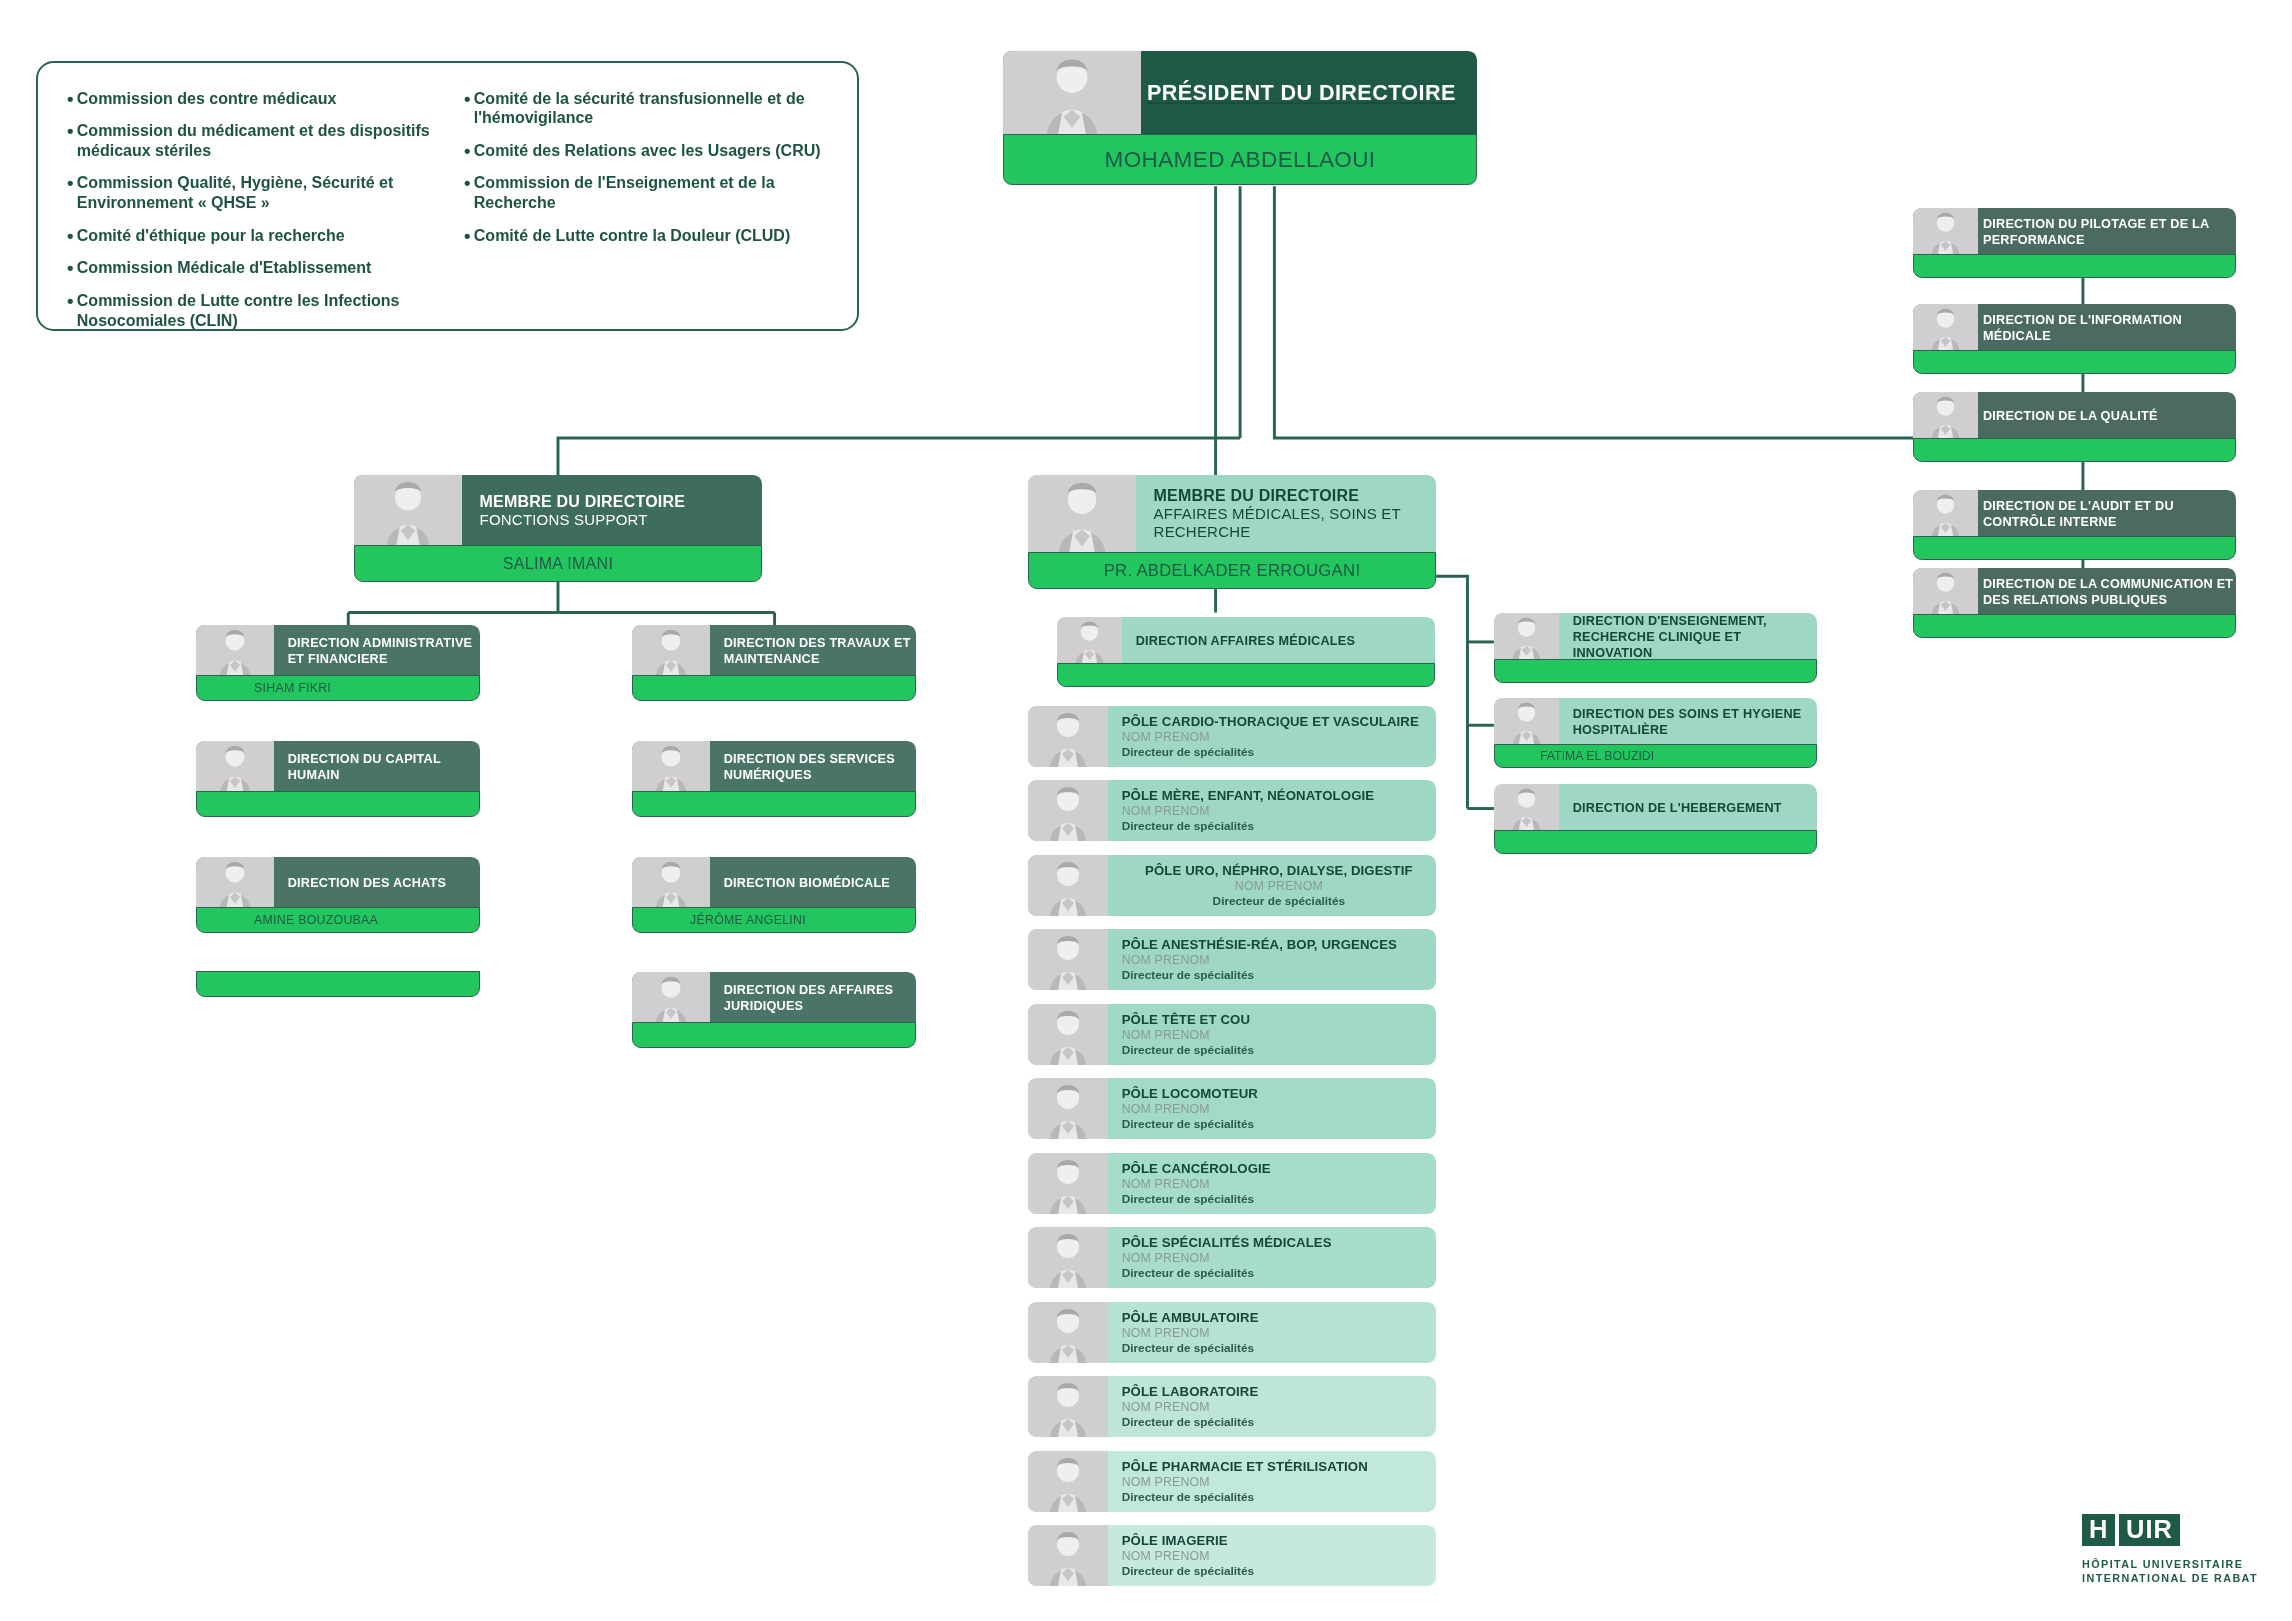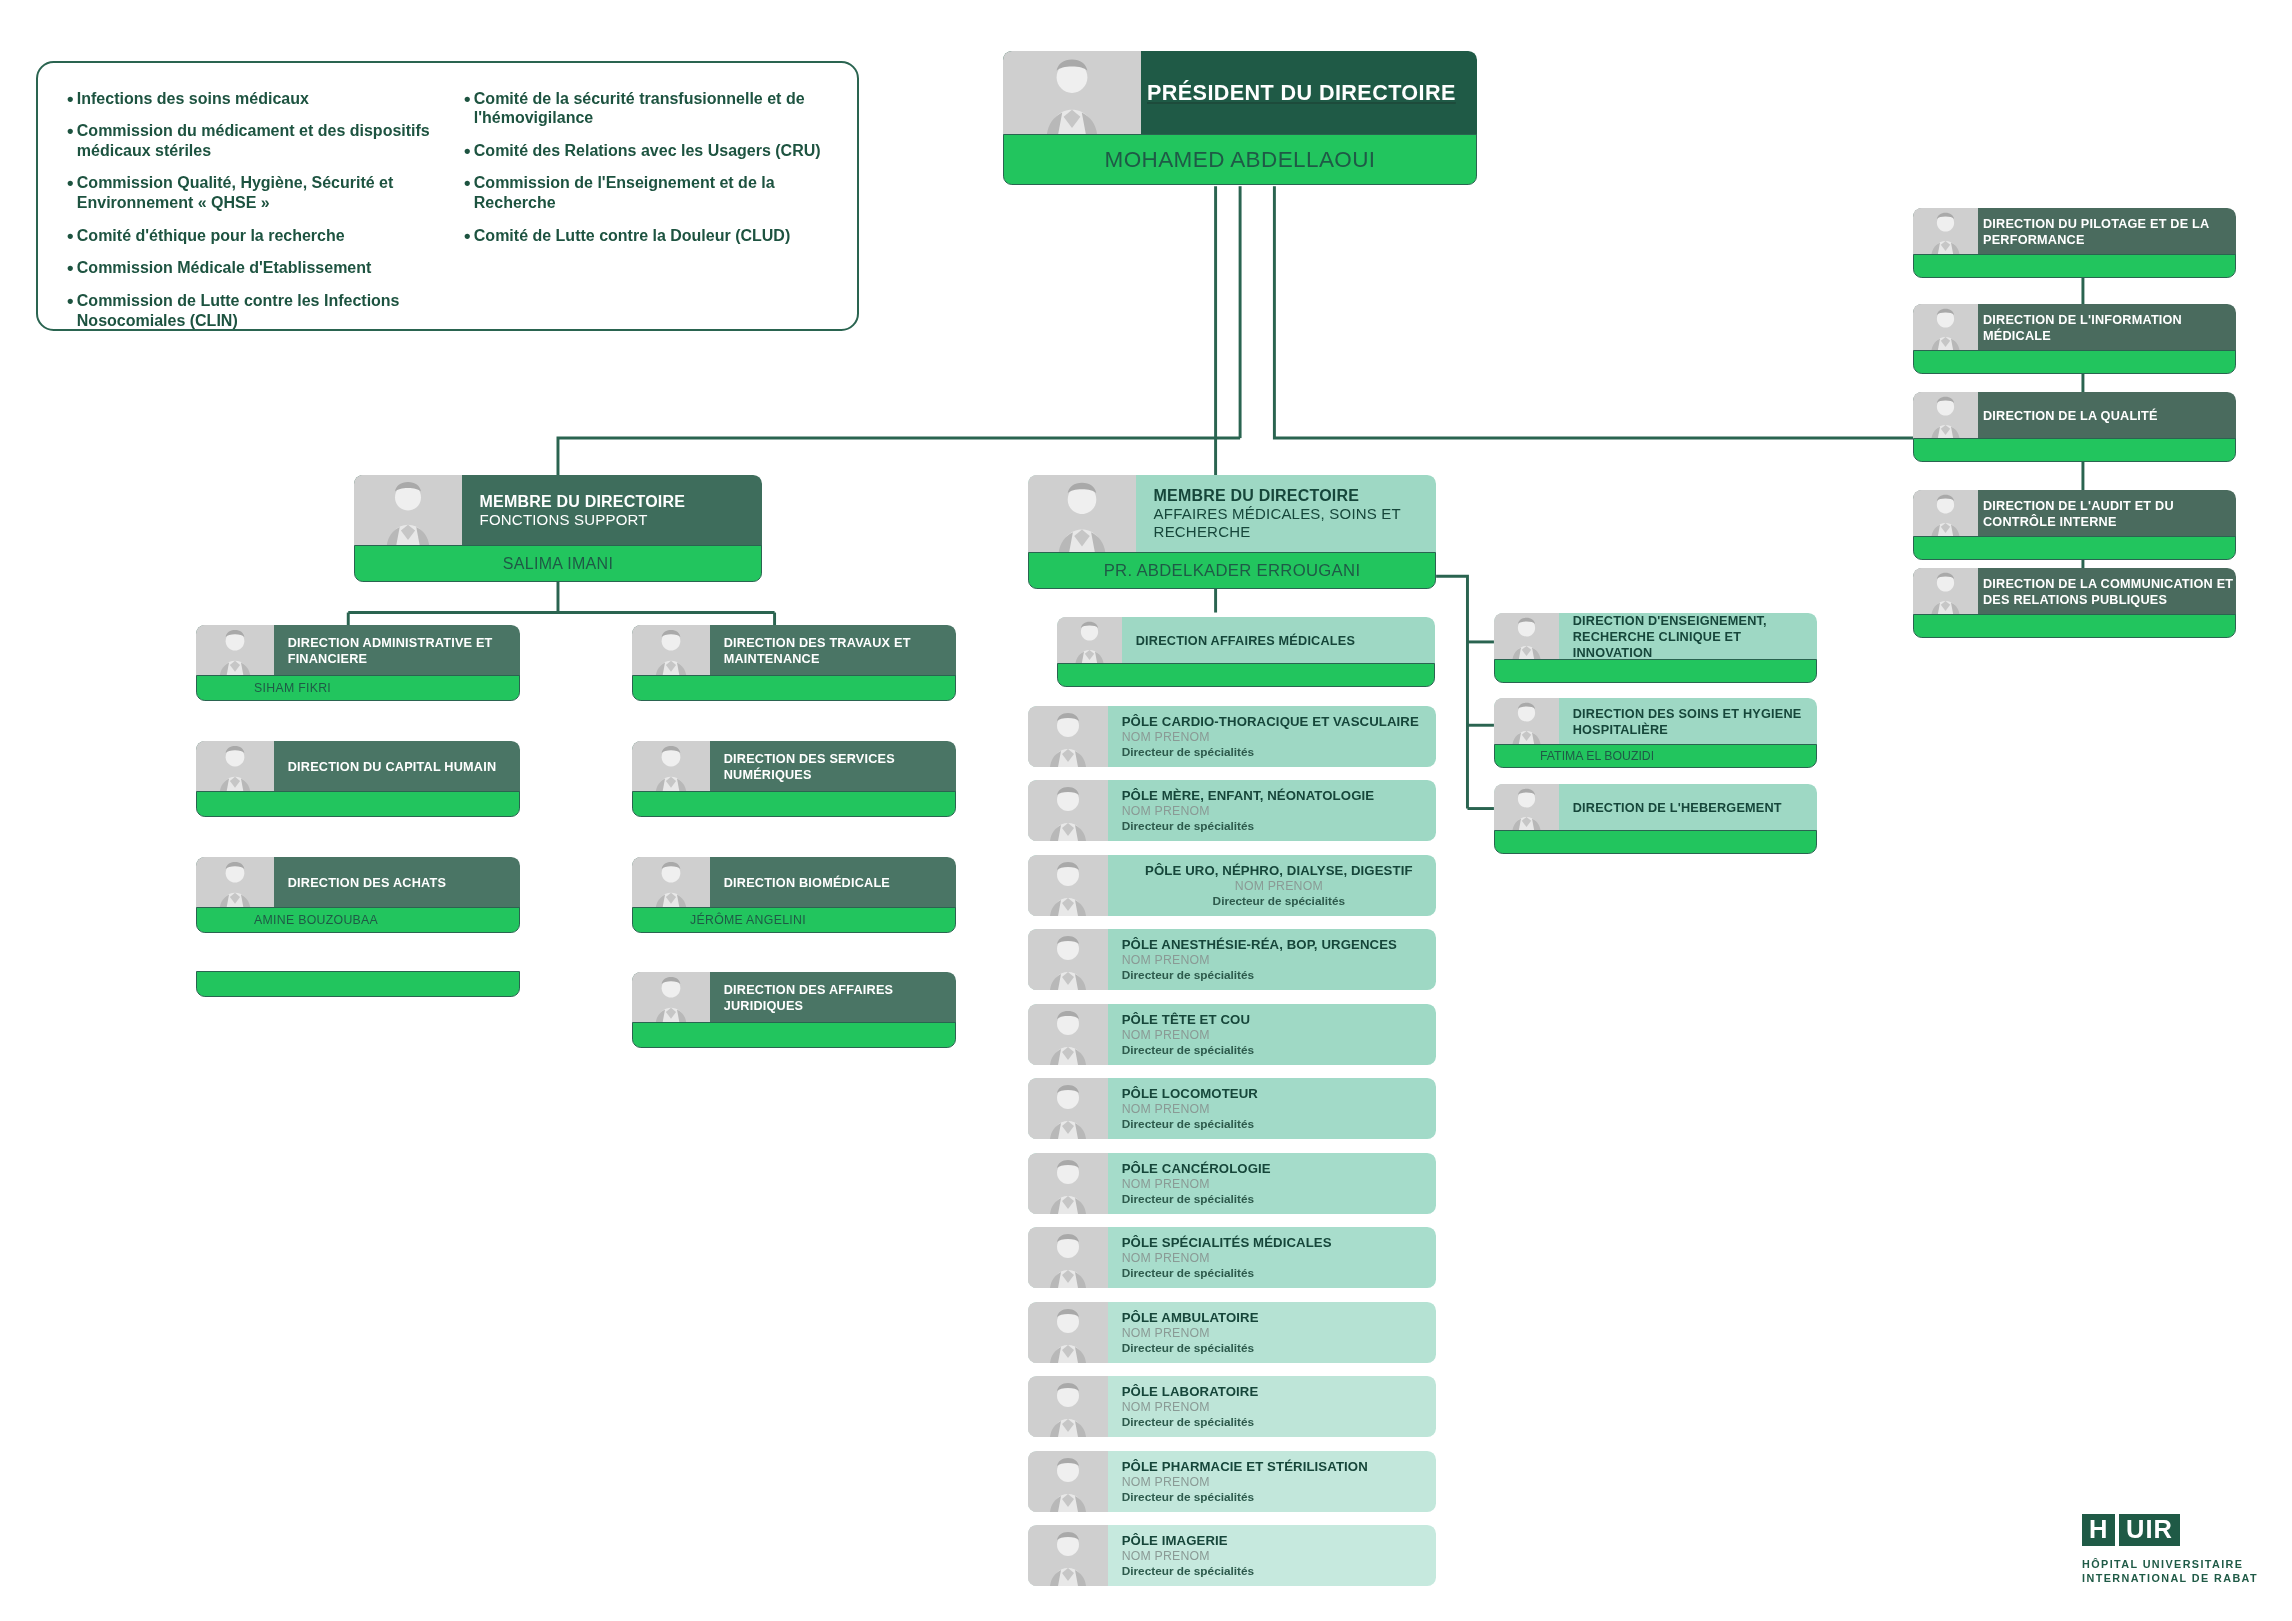--- a/index.html
+++ b/index.html
@@ -62,21 +62,21 @@
   .membre-mint{ left:1028px; top:475px; width:408px; }
   .membre-mint .card-head{ height:78px; background:#9ed8c4; }
   .membre-mint .avatar{ width:108px; }
   .membre-mint .head-txt{ padding-left:17.6px; }
   .membre-mint .t1{ color:#16463a; font-size:16px; font-weight:bold; letter-spacing:0.2px;}
   .membre-mint .t2{ color:#16463a; font-size:15px; letter-spacing:0.2px; line-height:1.2;}
   .membre-mint .card-name{ height:37px; justify-content:center; }
   .membre-mint .card-name span{ font-size:16.7px; color:#1f5a46; letter-spacing:0.3px; }
 
   
-  .dir{ width:324px; }
+  .dir{ width:284px; }
   .dir .card-head{ height:51px; background:#4a7565; }
   .dir .avatar{ width:78px; }
   .dir .head-txt{ padding-left:13.7px; }
   .dir .dt{ color:#fff; font-size:12.7px; font-weight:bold; line-height:1.26; letter-spacing:0.2px; }
   .dir .card-name{ height:25.5px; }
   .dir .card-name span{ font-size:12.3px; color:#1f5a46; padding-left:57px; letter-spacing:0.3px; }
 
   
   .dirR{ width:323px; }
   .dirR .card-head{ height:47px; background:#4a6b5e; }
@@ -143,21 +143,21 @@
     <path d="M1497 655 L1524 655"></path>
     <path d="M1497 740 L1524 740"></path>
     <path d="M1497 825 L1524 825"></path>
   </g>
 </svg>
 
 <div class="commissions">
   <div class="com-col">
     <div class="com-item">
       <span class="com-bullet">•</span>
-      <span class="com-text">Infections des soins médicaux</span>
+      <span class="com-text">Commission des contre médicaux</span>
     </div>
     <div class="com-item">
       <span class="com-bullet">•</span>
       <span class="com-text">Commission du médicament et  des dispositifs médicaux stériles</span>
     </div>
     <div class="com-item">
       <span class="com-bullet">•</span>
       <span class="com-text">Commission Qualité, Hygiène, Sécurité et Environnement « QHSE »</span>
     </div>
     <div class="com-item">

